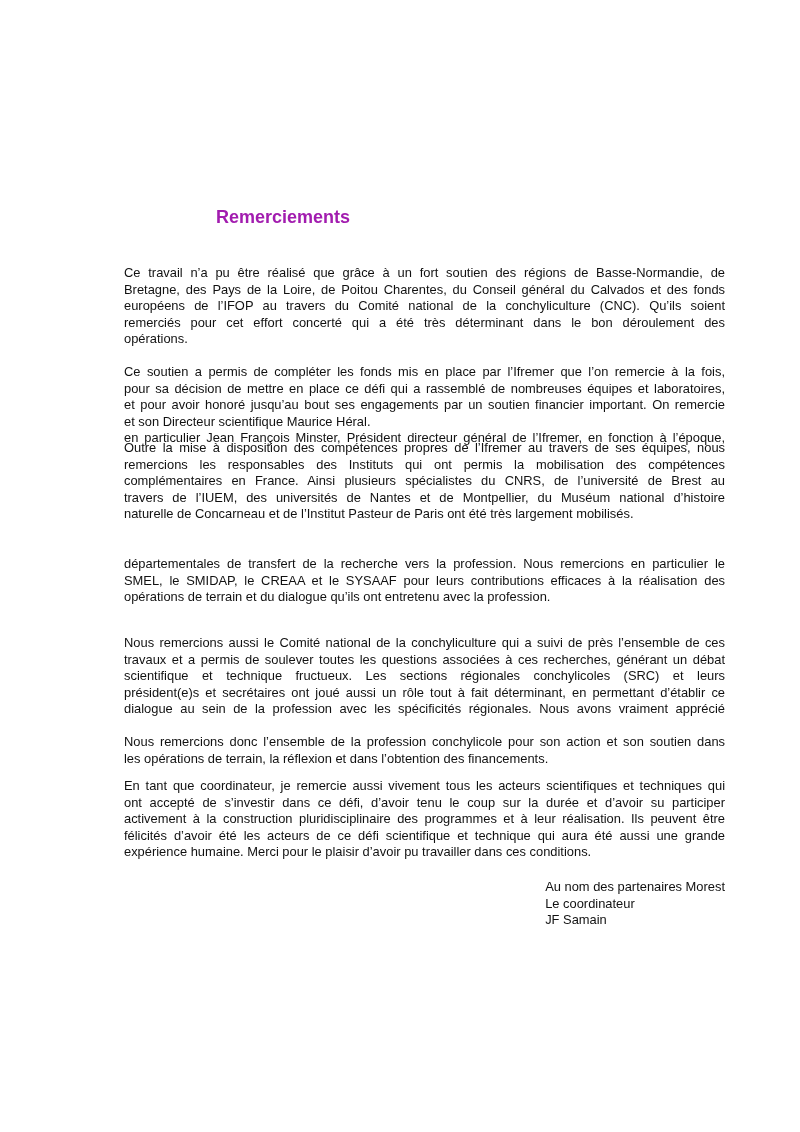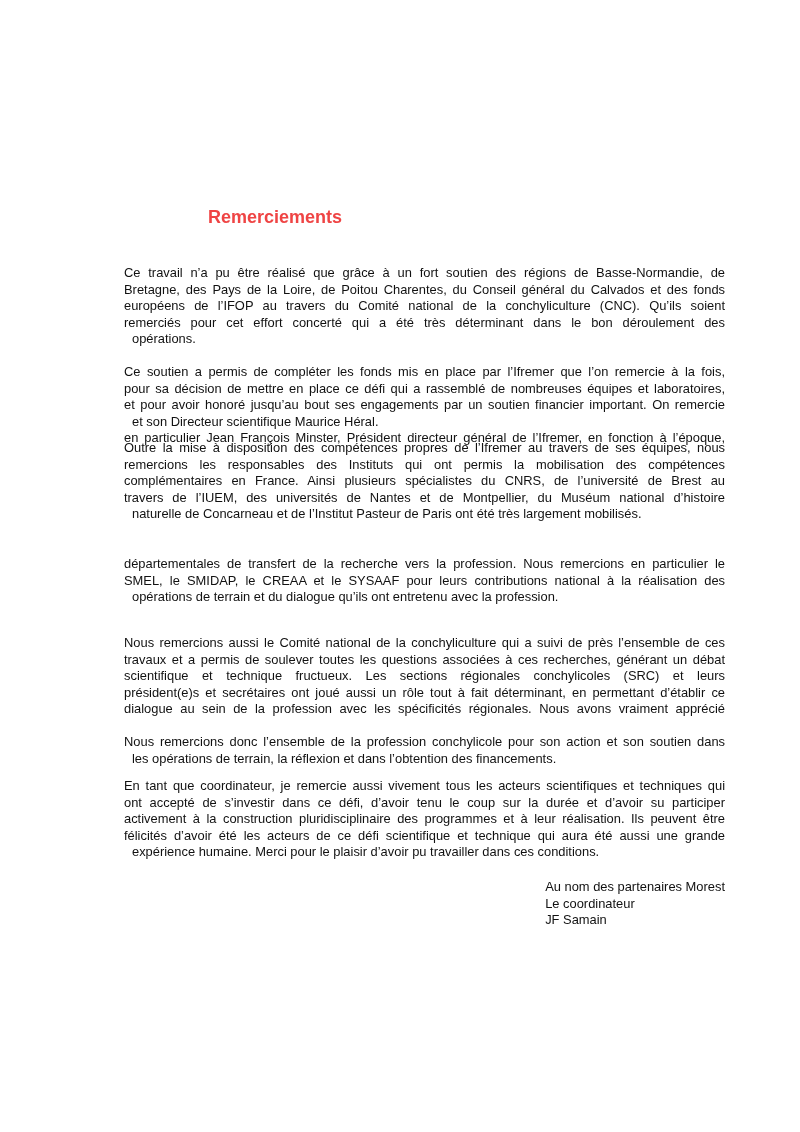--- a/index.html
+++ b/index.html
@@ -1,29 +1,29 @@
 <!DOCTYPE html>
 <html><head>
 <meta charset="utf-8">
 <style>
   html, body { margin: 0; padding: 0; background: #ffffff; }
   body { width: 800px; height: 1132px; position: relative; overflow: hidden; }
   .page { position: absolute; left: 0; top: 0; width: 800px; height: 1132px; background: #fff; }
   .title {
-    position: absolute; left: 208px; top: 207px;
+    position: absolute; left: 216px; top: 207px;
     font-family: "Liberation Sans", sans-serif; font-weight: bold; font-size: 18px;
-    color: #ef4444; margin: 0;
+    color: #a21caf; margin: 0;
   }
   .para {
     position: absolute; left: 124px; width: 601px;
     font-family: "Liberation Sans", sans-serif; font-size: 12.9px; line-height: 16.5px;
     color: #111; margin: 0;
   }
   .line { display: block; white-space: nowrap; text-align: justify; text-align-last: justify; height: 16.5px; }
-  .line.last { text-align-last: left; margin-left: 8px; }
+  .line.last { text-align-last: left; }
   .sig {
     position: absolute; right: 75px; top: 879px; text-align: left;
     font-family: "Liberation Sans", sans-serif; font-size: 12.9px; line-height: 16.5px; color: #111;
   }
   .sig span { display: block; }
 </style>
 </head>
 <body>
 
 <div class="page">
@@ -48,21 +48,21 @@
   <div class="para" style="top:440px">
     <span class="line">Outre la mise à disposition des compétences propres de l’Ifremer au travers de ses équipes, nous</span>
     <span class="line">remercions les responsables des Instituts qui ont permis la mobilisation des compétences</span>
     <span class="line">complémentaires en France. Ainsi plusieurs spécialistes du CNRS, de l’université de Brest au</span>
     <span class="line">travers de l’IUEM, des universités de Nantes et de Montpellier, du Muséum national d’histoire</span>
     <span class="line last">naturelle de Concarneau et de l’Institut Pasteur de Paris ont été très largement mobilisés.</span>
   </div>
 
   <div class="para" style="top:556px">
     <span class="line">départementales de transfert de la recherche vers la profession. Nous remercions en particulier le</span>
-    <span class="line">SMEL, le SMIDAP, le CREAA et le SYSAAF pour leurs contributions national à la réalisation des</span>
+    <span class="line">SMEL, le SMIDAP, le CREAA et le SYSAAF pour leurs contributions efficaces à la réalisation des</span>
     <span class="line last">opérations de terrain et du dialogue qu’ils ont entretenu avec la profession.</span>
   </div>
 
   <div class="para" style="top:635px">
     <span class="line">Nous remercions aussi le Comité national de la conchyliculture qui a suivi de près l’ensemble de ces</span>
     <span class="line">travaux et a permis de soulever toutes les questions associées à ces recherches, générant un débat</span>
     <span class="line">scientifique et technique fructueux. Les sections régionales conchylicoles (SRC) et leurs</span>
     <span class="line">président(e)s et secrétaires ont joué aussi un rôle tout à fait déterminant, en permettant d’établir ce</span>
     <span class="line">dialogue au sein de la profession avec les spécificités régionales. Nous avons vraiment apprécié</span>
   </div>

